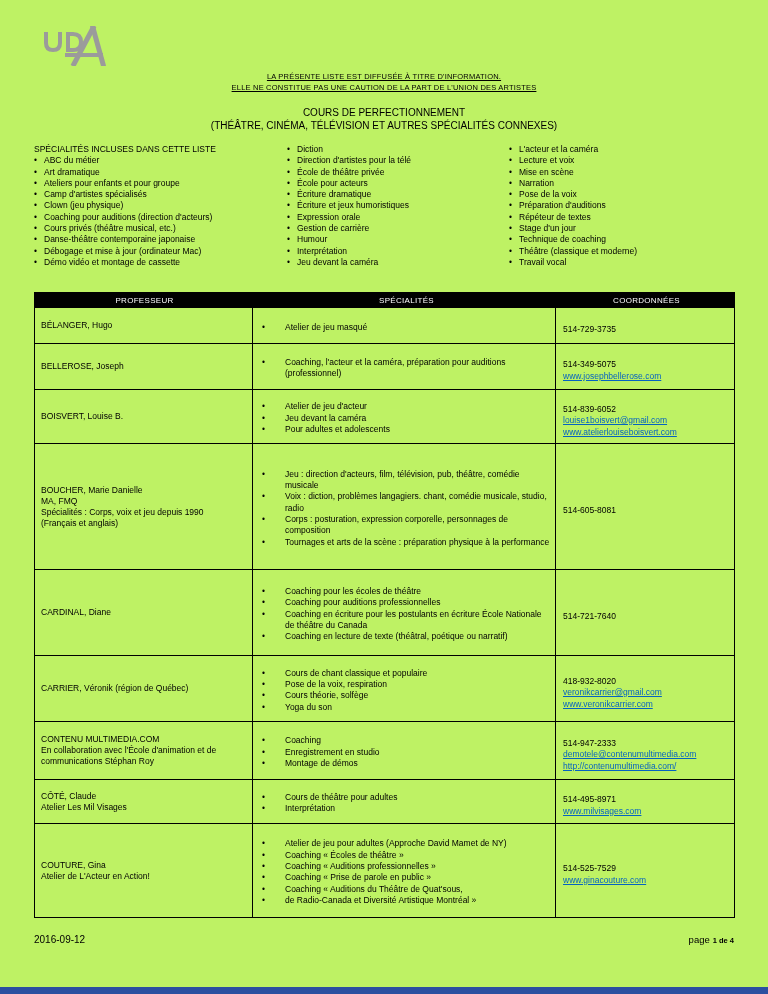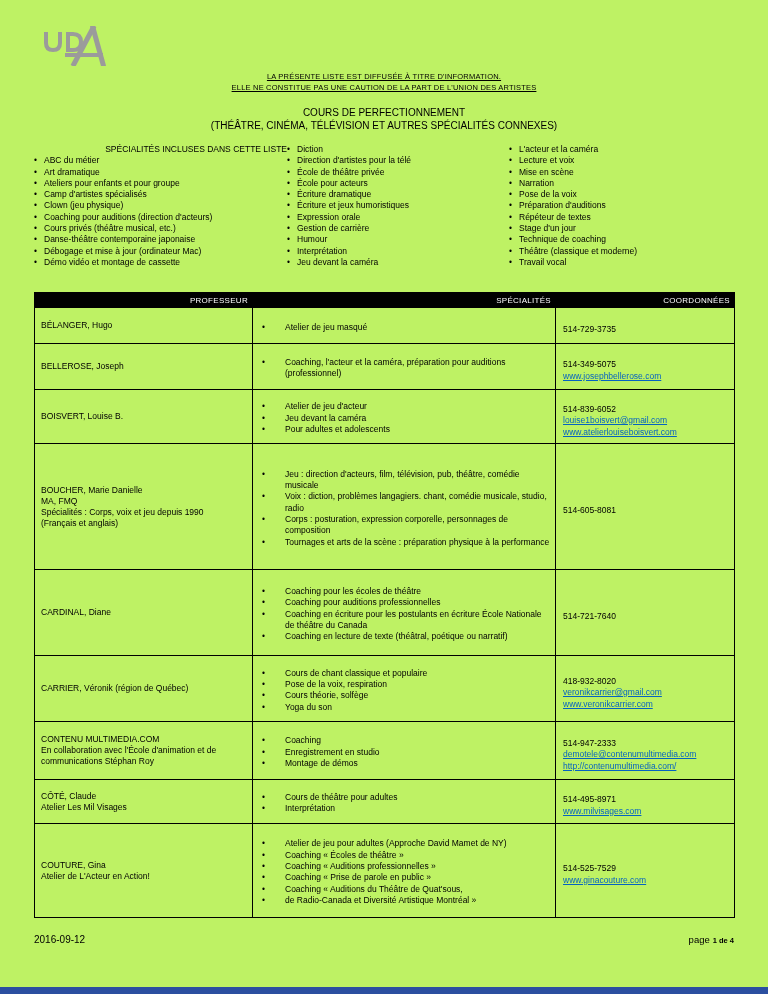--- a/index.html
+++ b/index.html
@@ -11,31 +11,31 @@
 
   .notice { text-align:center; font-size:7.5px; margin-top:2px; letter-spacing:0.2px; }
   .notice div { text-decoration:underline; line-height:10.5px; }
 
   .doc-title { text-align:center; font-size:10px; margin-top:13px; line-height:13px; }
 
   .spec-section { display:flex; margin-top:12px; font-size:8.5px; }
   .spec-col1 { width:253px; }
   .spec-col2 { width:222px; }
   .spec-col3 { flex:1; }
-  .spec-heading { font-size:8.5px; line-height:11.3px;text-align:right; }
+  .spec-heading { font-size:8.5px; line-height:11.3px; }
   ul.plain { list-style:none; }
   ul.plain li { position:relative; padding-left:10px; line-height:11.3px; }
   ul.plain li::before { content:'\2022'; position:absolute; left:0; }
 
   table.prof { border-collapse:collapse; table-layout:fixed; width:700px; margin-top:24px; font-size:8.5px; }
   table.prof col.c1 { width:218px; }
   table.prof col.c2 { width:303px; }
   table.prof col.c3 { width:179px; }
   table.prof th, table.prof td { border:1px solid #000; vertical-align:middle; }
-  table.prof thead th { background:#000; color:#fff; font-weight:normal; text-align:right; font-size:8px; height:15px; padding:2px 4px 2px 6px; letter-spacing:0.3px; }
+  table.prof thead th { background:#000; color:#fff; font-weight:normal; text-align:center; font-size:8px; height:15px; padding:2px 4px 2px 6px; letter-spacing:0.3px; }
   table.prof thead th.h2 { padding-left:9px; }
   table.prof thead th.h3 { padding-left:7px; }
   td.cell-prof { padding:5px 4px 5px 6px; line-height:11px; }
   td.cell-spec { padding:5px 4px 2px 0; }
   td.cell-coord { padding:13px 4px 5px 7px; line-height:11.5px; }
   ul.cell-bullets { list-style:none; }
   ul.cell-bullets li { position:relative; padding-left:32px; line-height:11.3px; }
   ul.cell-bullets li::before { content:'\2022'; position:absolute; left:9px; }
   tbody tr:nth-child(1) td { height:36px; }
   tbody tr:nth-child(2) td { height:46px; }

